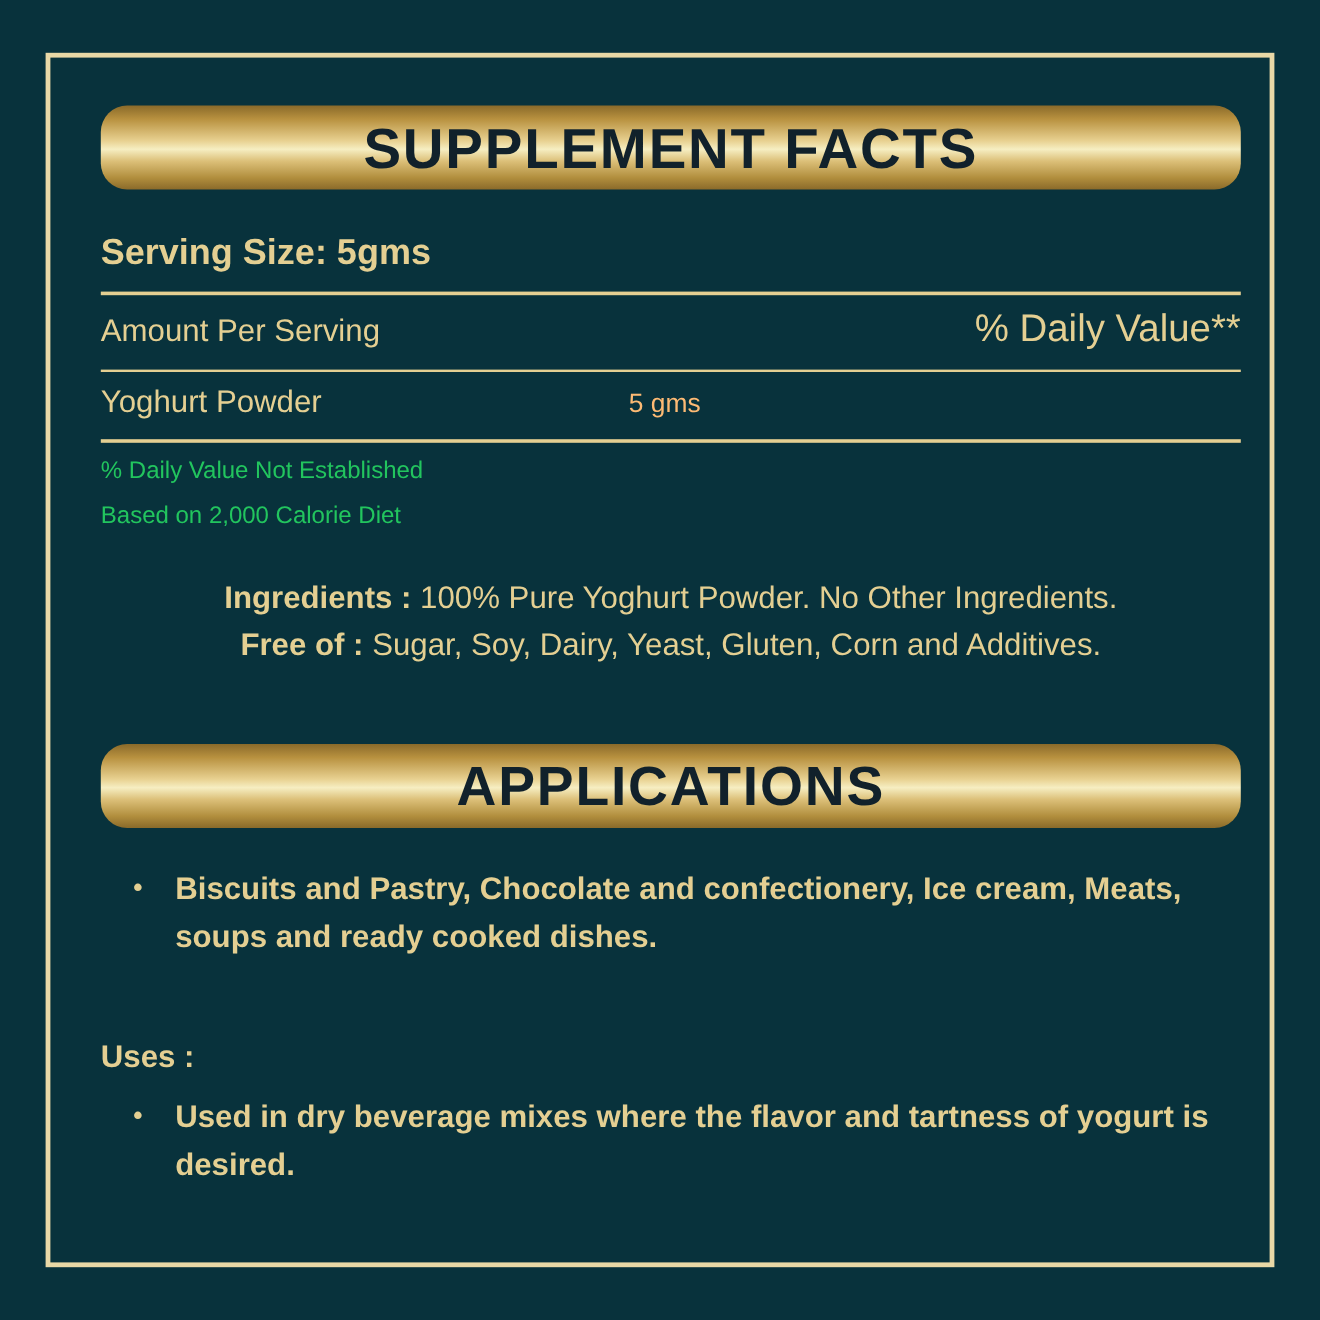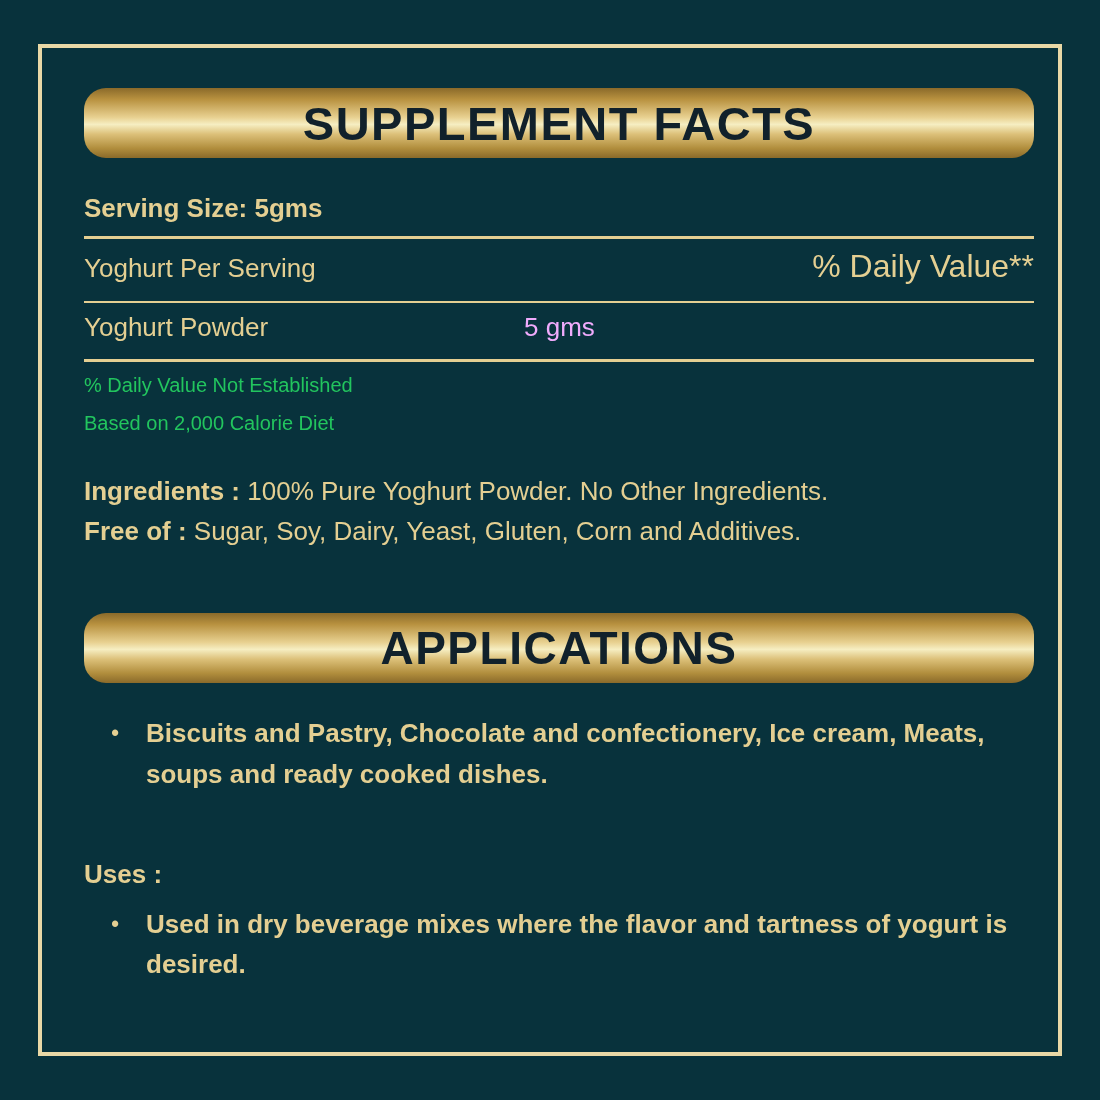--- a/index.html
+++ b/index.html
@@ -60,21 +60,21 @@
   .banner.applications {
     margin-top: 0;
   }
   .banner.applications .banner-text {
     font-size: 46px;
   }
 
   
   .serving-line {
     color: #e4cf92;
-    font-size: 26px;
+    font-size: 30px;
     font-weight: bold;
     line-height: 1.55;
   }
 
   .rule {
     height: 3px;
     background: #e4cf92;
     margin: 8px 0 0 0;
   }
   .rule.thin {
@@ -85,22 +85,22 @@
     display: flex;
     align-items: baseline;
     padding: 9px 0 8px 0;
   }
   .row .col-name {
     color: #e4cf92;
     font-size: 26px;
     flex: 0 0 440px;
   }
   .row .col-amt {
-    color: #f0abfc;
-    font-size: 26px;
+    color: #fdba74;
+    font-size: 22px;
     flex: 1;
   }
   .row .col-dv {
     color: #e4cf92;
     font-size: 32px;
     text-align: right;
   }
   .row.head .col-name,
   .row.head .col-dv {
     font-weight: normal;
@@ -113,20 +113,21 @@
     margin-top: 8px;
   }
 
   .ing-block {
     margin-top: 34px;
   }
   .ing-line {
     color: #e4cf92;
     font-size: 26px;
     line-height: 1.52;
+    text-align: center;
   }
   .ing-line .lead {
     font-weight: bold;
   }
 
   
   .applications-wrap {
     margin-top: 62px;
   }
   .bullet-row {
@@ -162,21 +163,21 @@
 
     <div class="banner">
       <span class="banner-text">SUPPLEMENT FACTS</span>
     </div>
 
     <div class="serving-line">Serving Size: 5gms</div>
 
     <div class="rule"></div>
 
     <div class="row head">
-      <div class="col-name">Yoghurt Per Serving</div>
+      <div class="col-name">Amount Per Serving</div>
       <div class="col-amt"></div>
       <div class="col-dv">% Daily Value**</div>
     </div>
 
     <div class="rule thin"></div>
 
     <div class="row">
       <div class="col-name">Yoghurt Powder</div>
       <div class="col-amt">5 gms</div>
       <div class="col-dv"></div>

